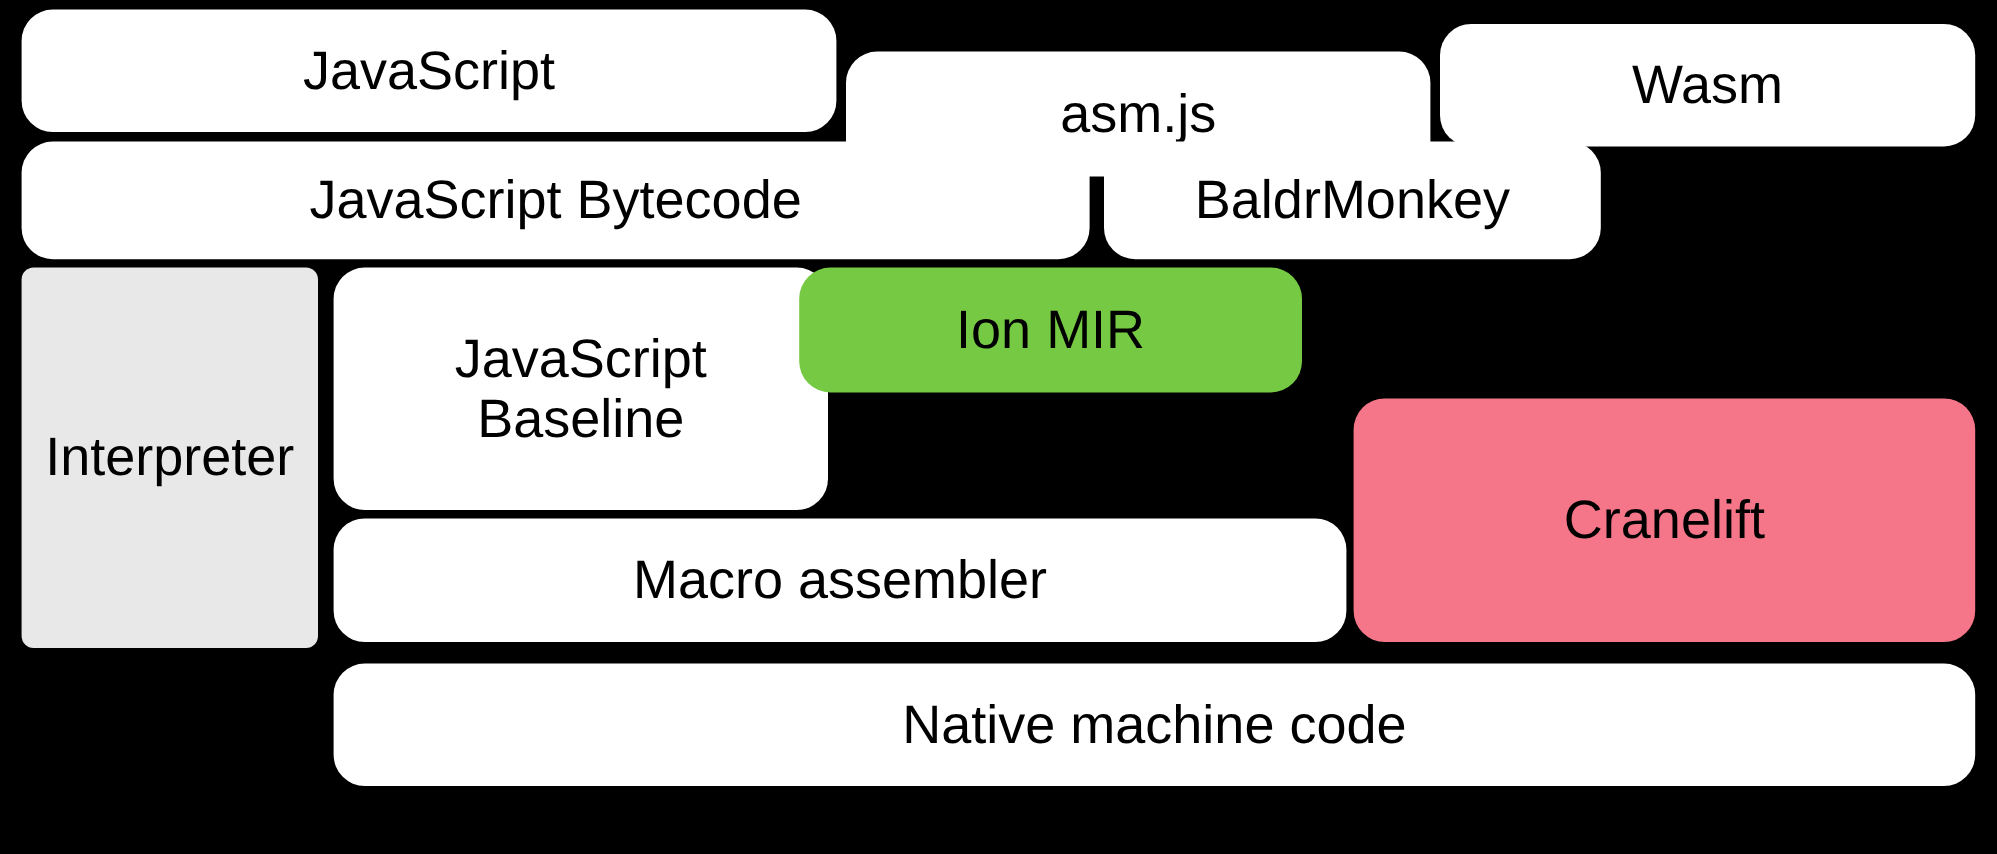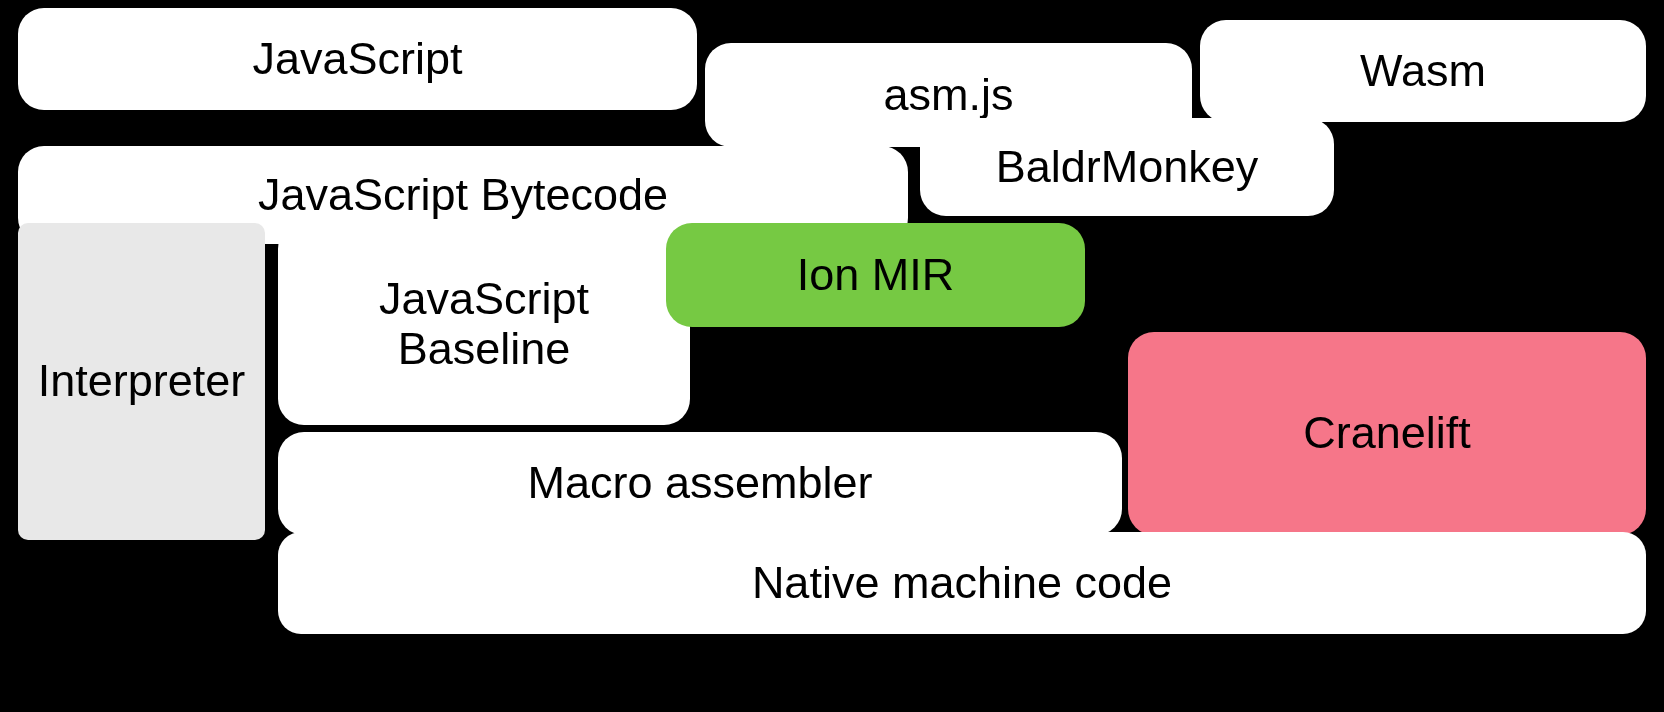--- a/index.html
+++ b/index.html
@@ -39,33 +39,33 @@
   .fill-gray  { background: #e8e8e8; }
   .fill-green { background: #76c943; }
   .fill-pink  { background: #f67689; }
 
   
   .n-javascript      { left: 18px;   top: 8px;   width: 679px; height: 102px; }
   .n-asmjs           { left: 705px;  top: 8px;   width: 487px; height: 104px; margin-top: 35px; }
   .n-wasm            { left: 1200px; top: 8px;   width: 446px; height: 102px; margin-top: 12px; }
 
   
-  .n-js-bytecode     { left: 18px;   top: 118px; width: 890px; height: 98px; margin-top: 28px;  }
+  .n-js-bytecode     { left: 18px;   top: 118px; width: 890px; height: 98px;  }
   .n-baldrmonkey     { left: 920px;  top: 118px; width: 414px; height: 98px;  }
 
   
   .n-interpreter     { left: 18px;   top: 223px; width: 247px; height: 317px; border-radius: 10px; }
   .n-js-baseline     { left: 278px;  top: 223px; width: 412px; height: 202px; }
   .n-ion-mir         { left: 666px;  top: 223px; width: 419px; height: 104px; }
   .n-ion-lir         { left: 703px;  top: 333px; width: 419px; height: 92px;  }
   .n-cranelift       { left: 1128px; top: 332px; width: 518px; height: 203px; text-align: center; }
 
   
   .n-macro-assembler { left: 278px;  top: 432px; width: 844px; height: 103px; }
-  .n-native-code     { left: 278px;  top: 532px; width: 1368px; height: 102px; border-radius: 23px; }
+  .n-native-code     { left: 278px;  top: 553px; width: 1368px; height: 102px; }
 </style>
 </head>
 <body>
 
 <div id="diagram">
 
   <div class="node fill-white n-javascript">JavaScript</div>
 
   <div class="node fill-white n-asmjs">asm.js</div>
 

